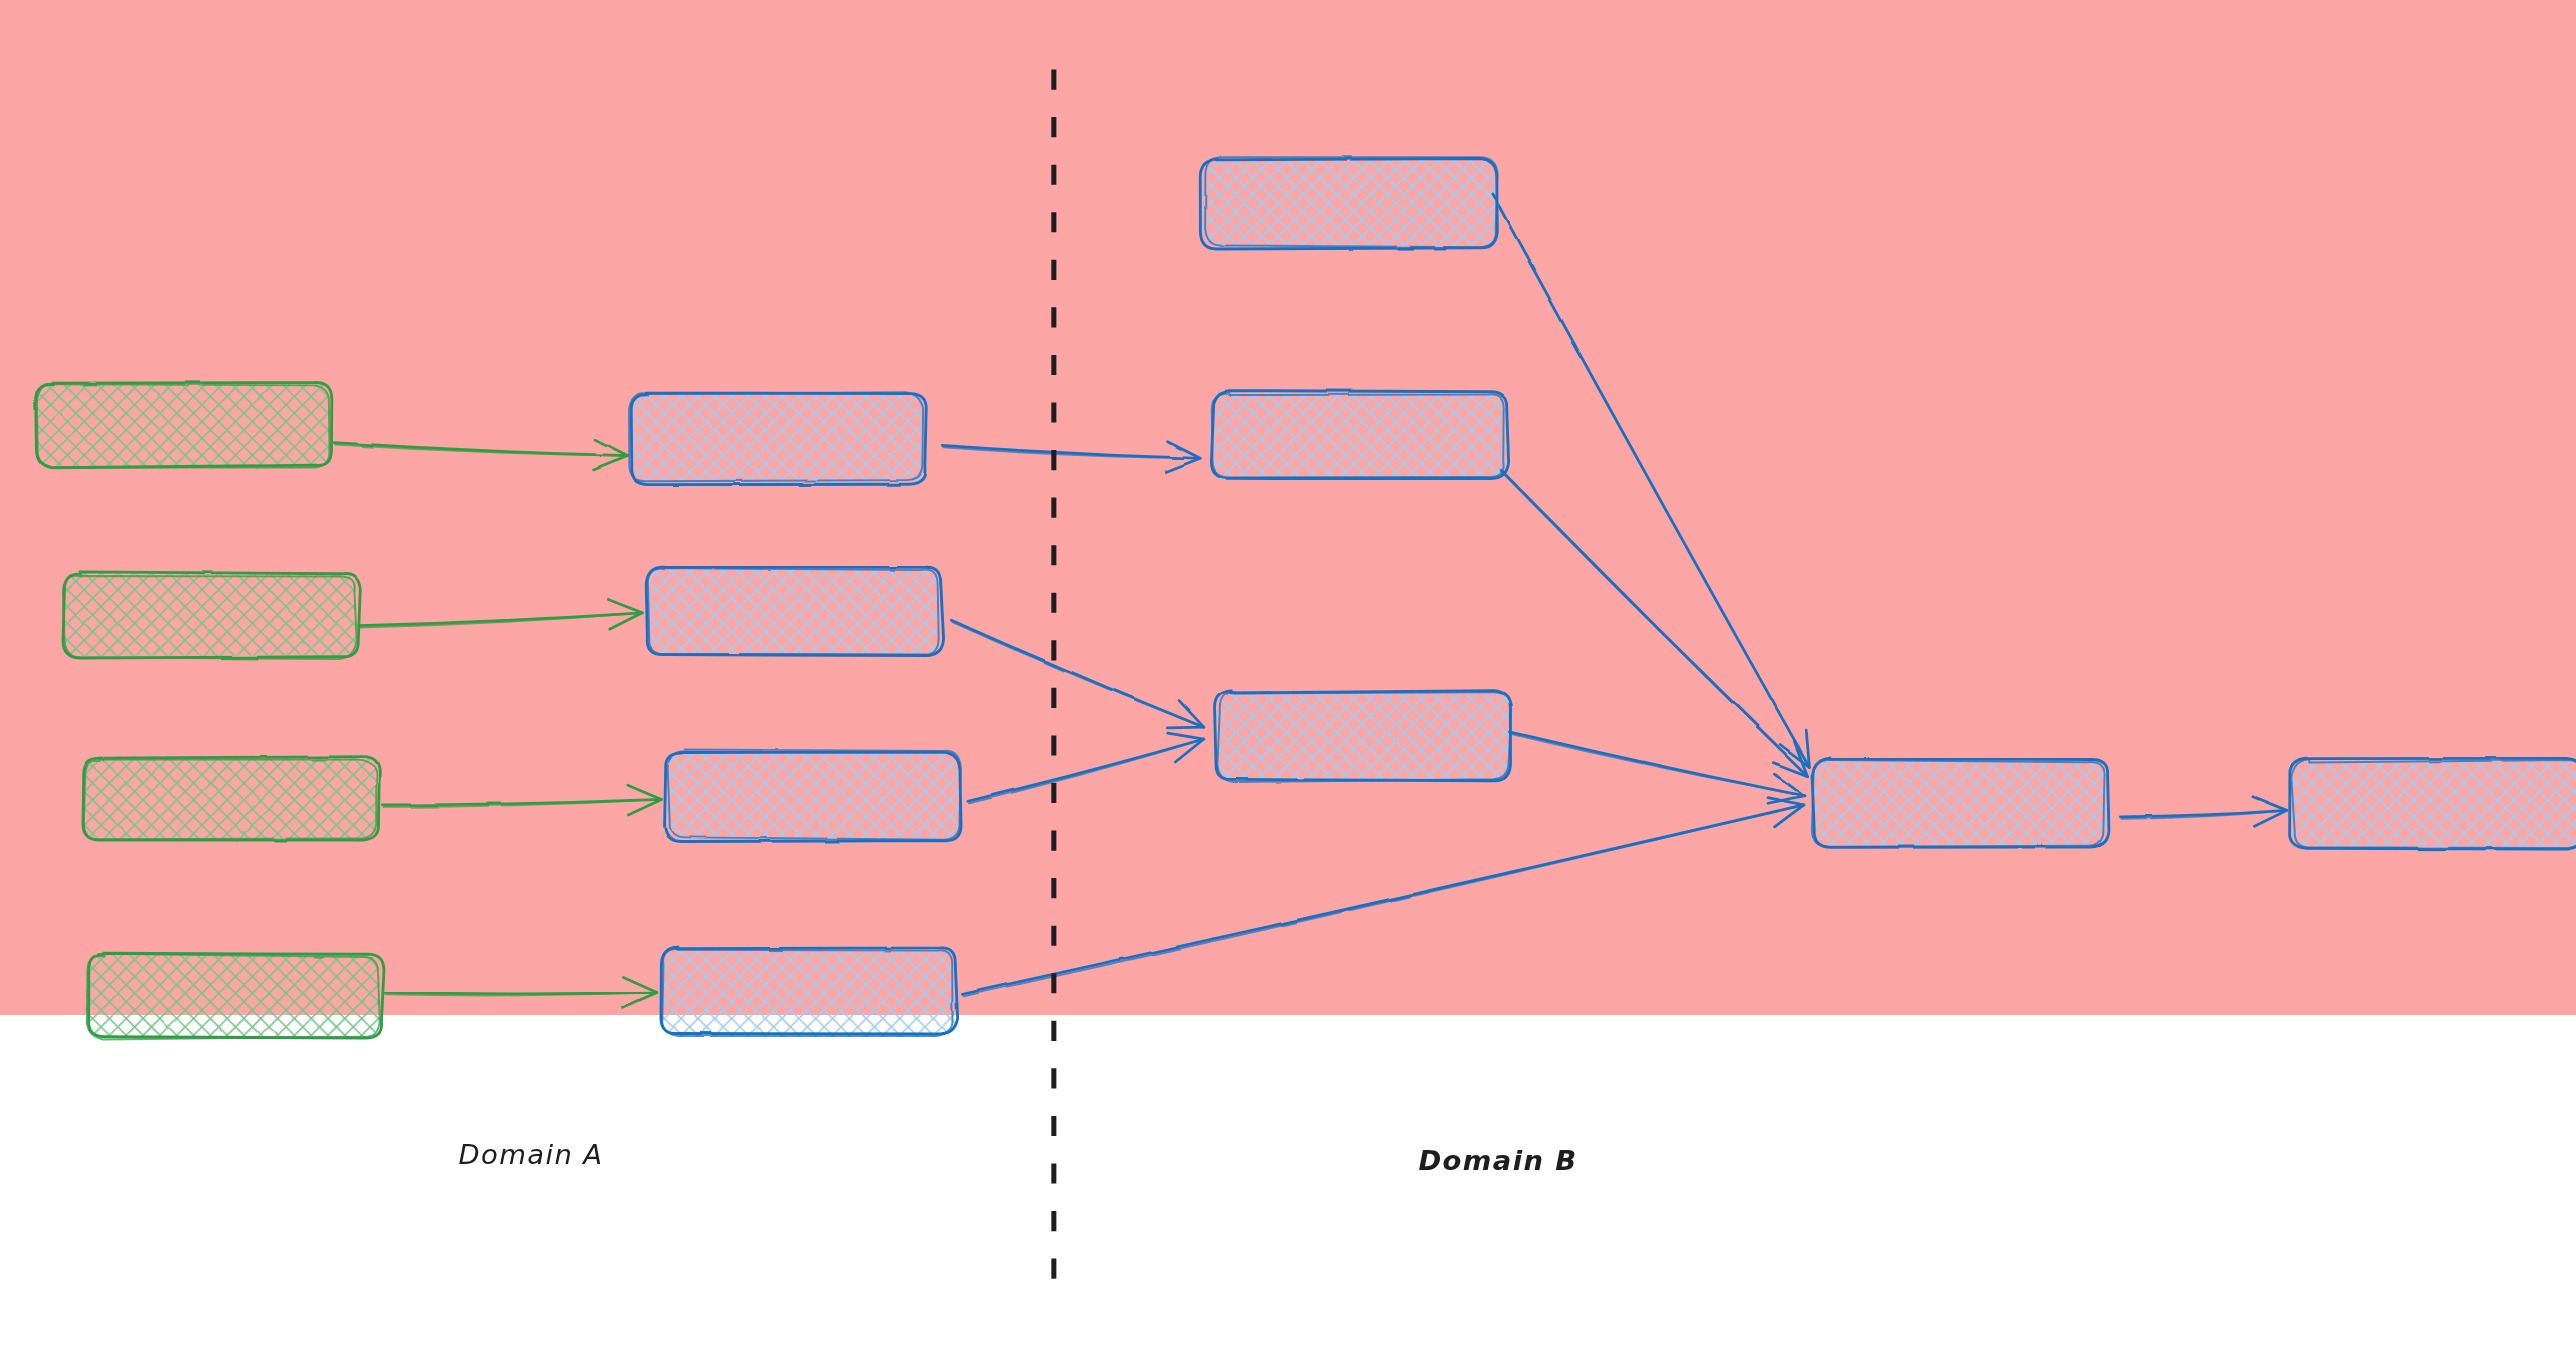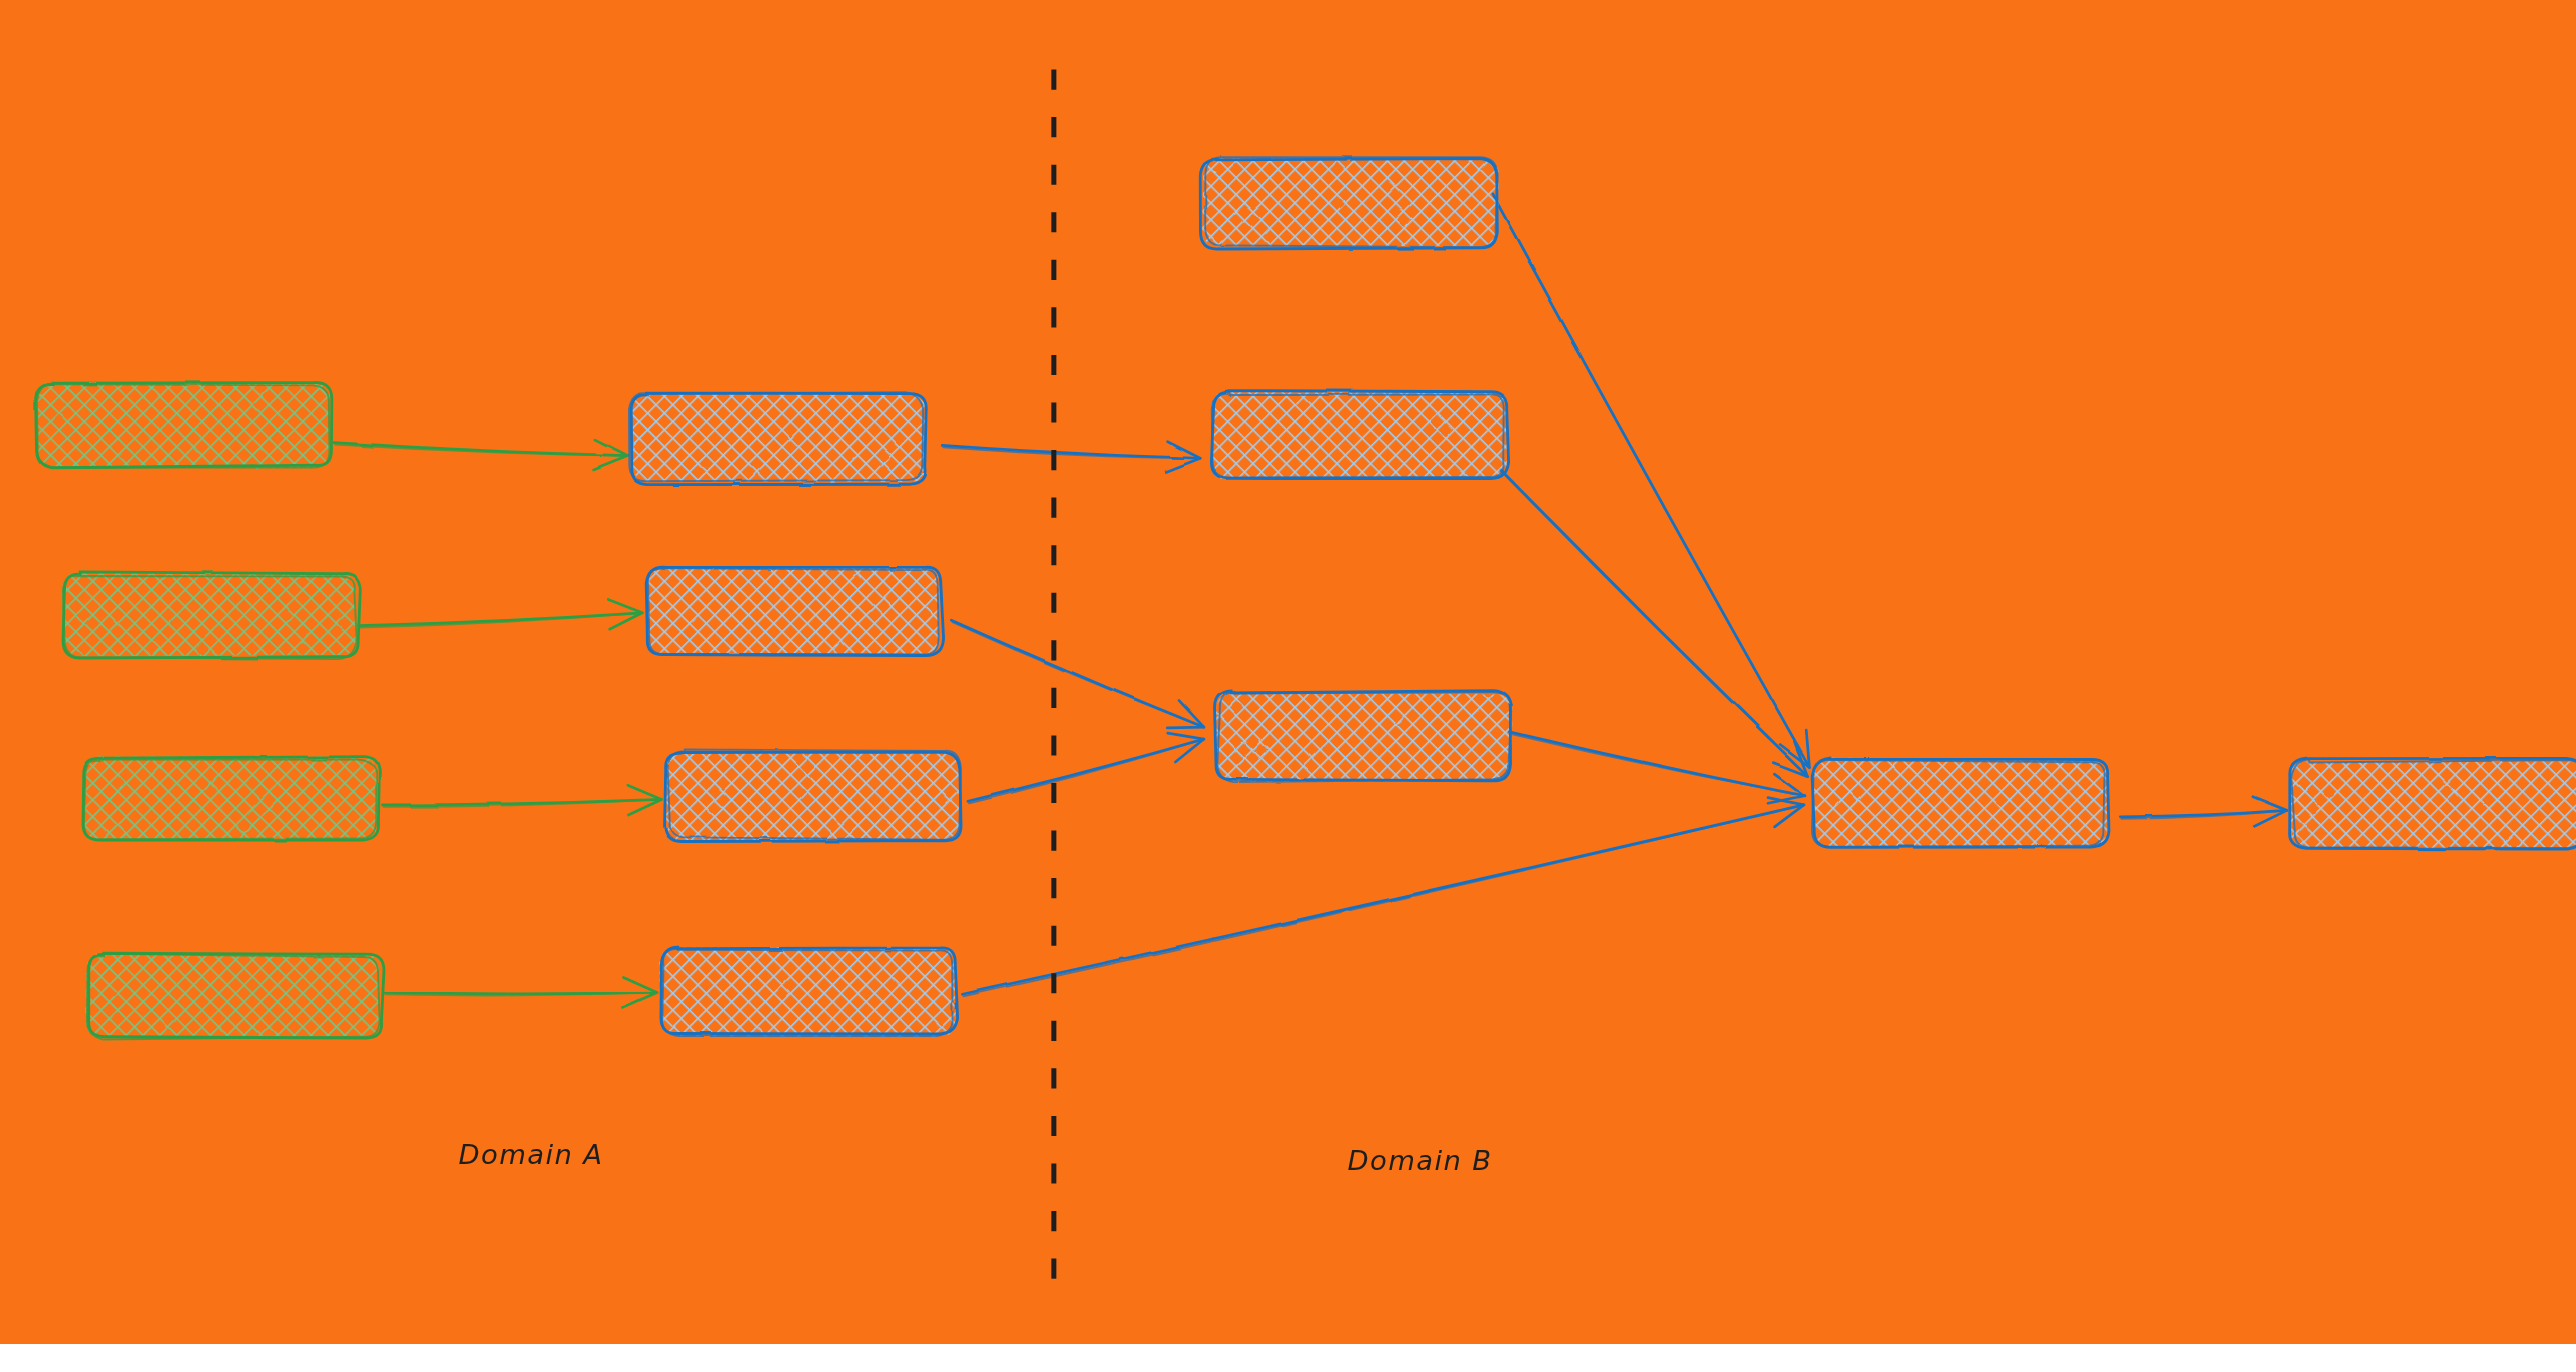--- a/index.html
+++ b/index.html
@@ -1,19 +1,19 @@
 <!DOCTYPE html>
 <html style="font-size:14.6px"><head>
 <meta charset="utf-8">
 <title>Domain Flow Diagram</title>
 <style>
   html,body{margin:0;padding:0;background:#ffffff;}
   body{width:2576px;height:1372px;overflow:hidden;
        font-family:"DejaVu Sans","Liberation Sans",sans-serif;}
-  #canvas{position:relative;width:2576px;height:1344px;background:#f97316;}
+  #canvas{position:relative;width:2576px;height:1015px;background:#fca5a5;}
   #canvas svg.layer{position:absolute;left:0;top:0;width:2576px;height:1372px;overflow:visible;}
   .domain-label{
     position:absolute;
     font-family:"DejaVu Sans","Liberation Sans",sans-serif;
     font-size:27.4px;
     font-weight:400;
     font-style:italic;
     letter-spacing:1.4px;
     color:#1e1e1e;
     white-space:nowrap;
@@ -192,16 +192,16 @@
       <div class="node-hit" style="left: 665px; top: 752px; width: 295px; height: 88px;"></div>
       <div class="node-hit" style="left: 660px; top: 948px; width: 295px; height: 88px;"></div>
       <div class="node-hit" style="left: 1202px; top: 158px; width: 295px; height: 88px;"></div>
       <div class="node-hit" style="left: 1212px; top: 392px; width: 295px; height: 88px;"></div>
       <div class="node-hit" style="left: 1216px; top: 693px; width: 295px; height: 88px;"></div>
       <div class="node-hit" style="left: 1813px; top: 759px; width: 295px; height: 88px;"></div>
       <div class="node-hit" style="left: 2291px; top: 761px; width: 295px; height: 88px;"></div>
     </div>
 
   <div class="domain-label" id="dlabel0" style="left: 531px; top: 1139px;">Domain A</div>
-  <div class="domain-label" id="dlabel1" style="left: 1420px; top: 1145px;">Domain B</div>
+  <div class="domain-label" id="dlabel1" style="left: 1498px; top: 1145px; font-weight: bold;">Domain B</div>
 
 </div>
 
 
 </body></html>

